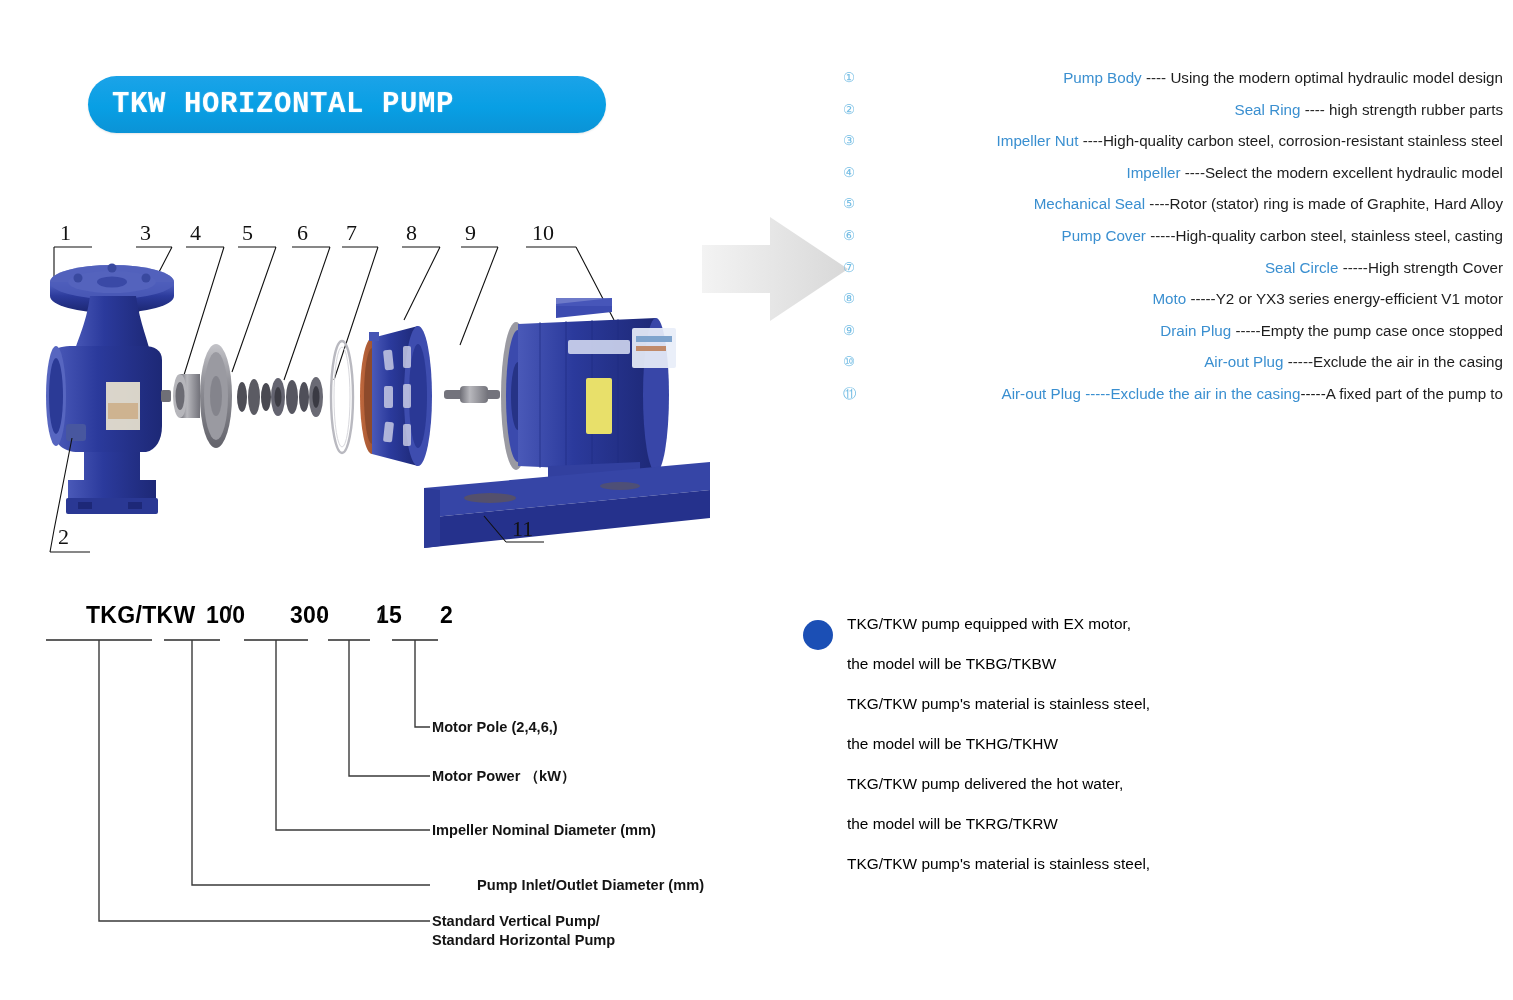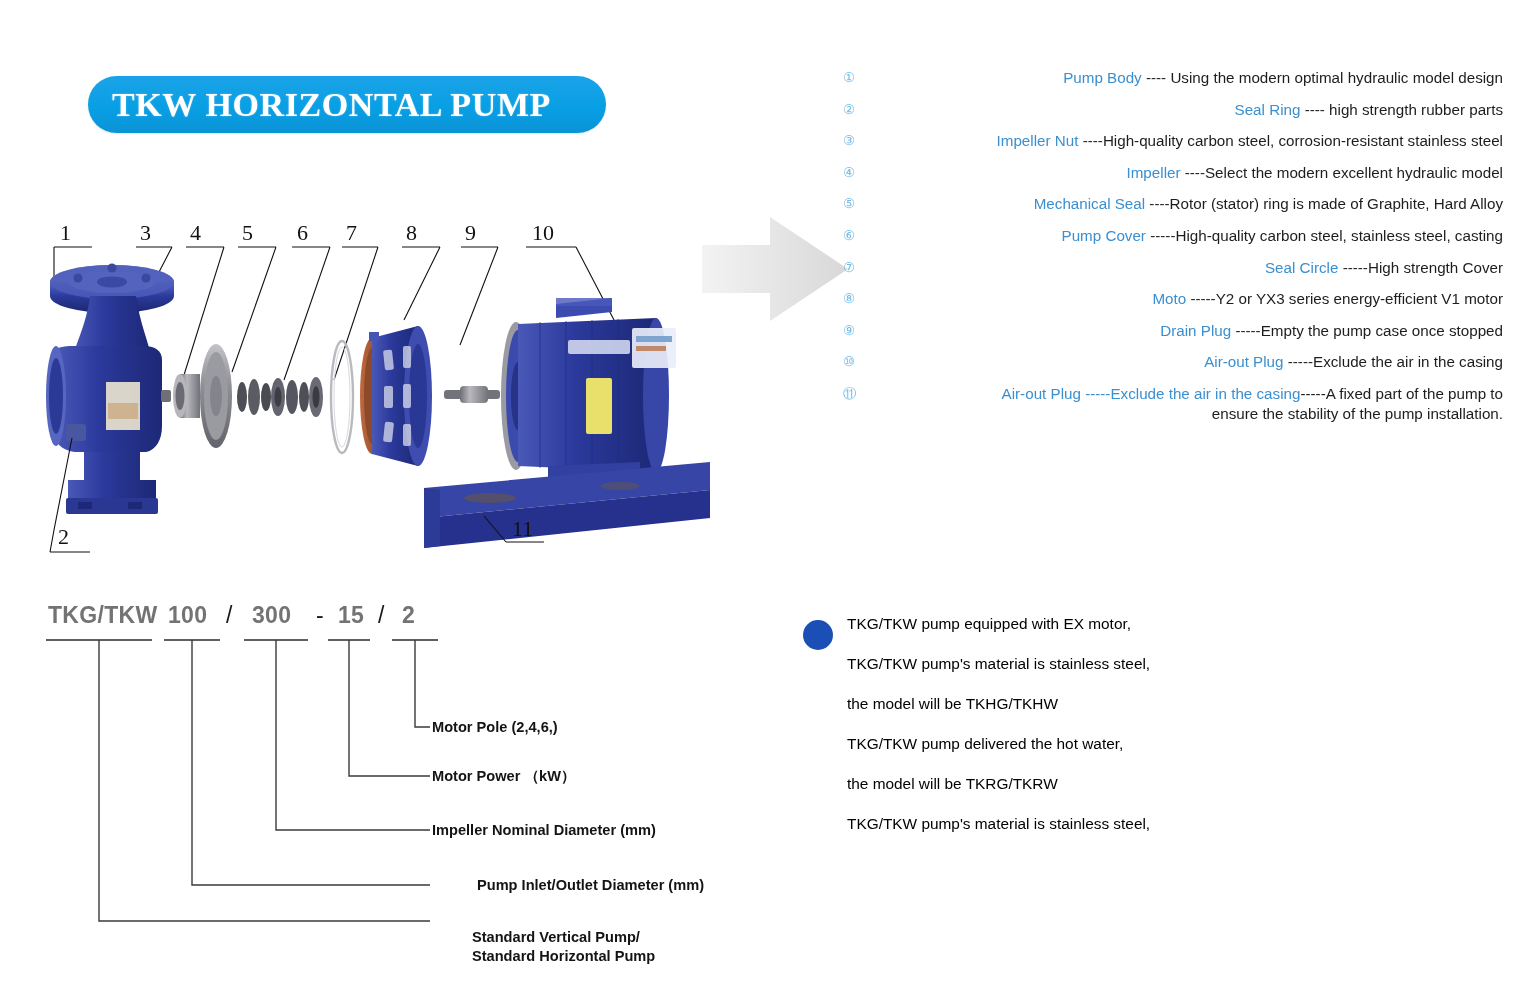--- a/index.html
+++ b/index.html
@@ -17,23 +17,23 @@
   
   #title-banner {
     position:absolute; left:88px; top:76px;
     width:518px; height:57px;
     background:linear-gradient(180deg,#1ba3e8 0%,#089fe4 55%,#0b93d6 100%);
     border-radius:29px;
     display:flex; align-items:center;
     box-shadow:0 1px 2px rgba(0,0,0,.10);
   }
   #title-banner .txt {
-    color:#ffffff; font-size:34px; font-weight:bold;
+    color:#ffffff; font-size:29px; font-weight:bold;
     letter-spacing:.6px; padding-left:24px;
-    font-family:Liberation Serif, serif;
+    font-family:Liberation Mono, monospace;
     text-shadow:0 0 2px rgba(255,255,255,.35);
   }
 
   
   #exploded-diagram { position:absolute; left:20px; top:200px; width:700px; height:380px; }
   #exploded-diagram svg { display:block; }
 
   
   #flow-arrow { position:absolute; left:700px; top:213px; width:150px; height:112px; }
 
@@ -54,22 +54,22 @@
   .legend-desc { color:#1d1d1d; }
   .legend-desc-blue { color:#3a8fd0; }
   .legend-row.wrap .legend-body { line-height:20px; }
   .legend-cont { display:block; padding-left:14px; color:#1d1d1d; }
 
   
   #model-code-block { position:absolute; left:40px; top:596px; width:700px; height:370px; }
   #model-code-block svg { display:block; }
   .code-seg {
     position:absolute; font-size:23px; font-weight:bold;
-    color:#737373; font-family:"Liberation Sans", sans-serif;
-    white-space:nowrap; letter-spacing:.3px;
+    color:#000000; font-family:"Liberation Sans", sans-serif;
+    white-space:nowrap; letter-spacing:.3px;margin-left:38px;
   }
   .code-sep {
     position:absolute; font-size:23px; color:#171717;
     font-family:"Liberation Sans", sans-serif;
   }
   .lead-label {
     position:absolute; font-size:14.6px; font-weight:bold;
     color:#141414; white-space:nowrap; line-height:19px;
     font-family:"Liberation Sans", sans-serif;
   }
@@ -358,21 +358,20 @@
       <span class="legend-num">⑩</span>
       <span class="legend-body">
         <span class="legend-part">Air-out Plug</span><span class="legend-dash"> -----</span><span class="legend-desc">Exclude the air in the casing</span>
       </span>
     </div>
 
     <div class="legend-row wrap">
       <span class="legend-num">⑪</span>
       <span class="legend-body">
         <span class="legend-part">Air-out Plug</span><span class="legend-desc-blue"> -----</span><span class="legend-desc-blue">Exclude the air in the casing</span><span class="legend-desc">-----A fixed part of the pump to</span>
-        <span class="legend-cont">ensure the stability of the pump installation.</span>
       </span>
     </div>
 
   </div>
 
   <div id="model-code-block">
 
     <div class="code-seg" style="left:8px;  top:6px;">TKG/TKW</div>
     <div class="code-seg" style="left:128px;top:6px;">100</div>
     <div class="code-sep" style="left:186px;top:6px;">/</div>
@@ -402,29 +401,30 @@
         <path d="M152,44 L152,289 L390,289"></path>
 
         <path d="M59,44 L59,325 L390,325"></path>
       </g>
     </svg>
 
     <div class="lead-label" style="left:392px; top:122px;">Motor Pole (2,4,6,)</div>
     <div class="lead-label" style="left:392px; top:171px;">Motor Power （kW）</div>
     <div class="lead-label" style="left:392px; top:225px;">Impeller Nominal Diameter (mm)</div>
     <div class="lead-label" style="left:392px; top:280px;margin-left:45px;">Pump Inlet/Outlet Diameter (mm)</div>
-    <div class="lead-label" style="left:392px; top:332px;margin-left:40px;">
+    <div class="lead-label" style="left:392px; top:316px;">
       <span>Standard Vertical Pump/</span><br>
       <span>Standard  Horizontal Pump</span>
     </div>
   </div>
 
   <div id="model-notes">
     <div id="notes-bullet"></div>
     <div class="note-line">TKG/TKW pump equipped with EX motor,</div>
+    <div class="note-line">the model will be TKBG/TKBW</div>
     <div class="note-line">TKG/TKW pump's material is stainless steel,</div>
     <div class="note-line">the model will be TKHG/TKHW</div>
     <div class="note-line">TKG/TKW pump delivered the hot water,</div>
     <div class="note-line">the model will be TKRG/TKRW</div>
     <div class="note-line tight">TKG/TKW pump's material is stainless steel,</div>
   </div>
 
 </div>
 
 </body></html>

